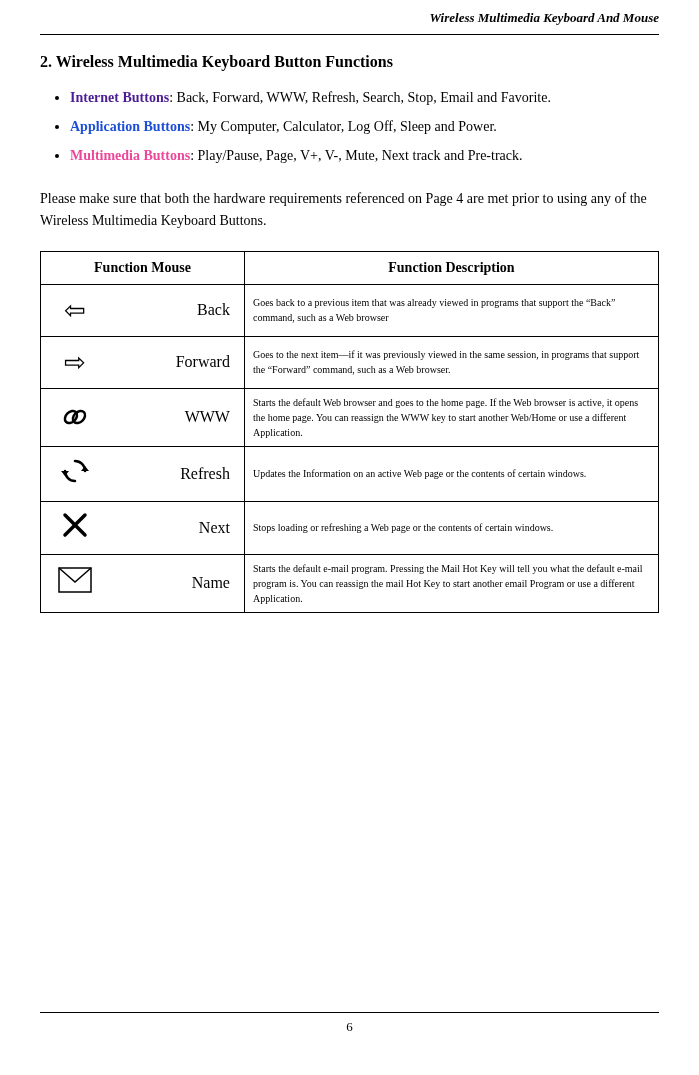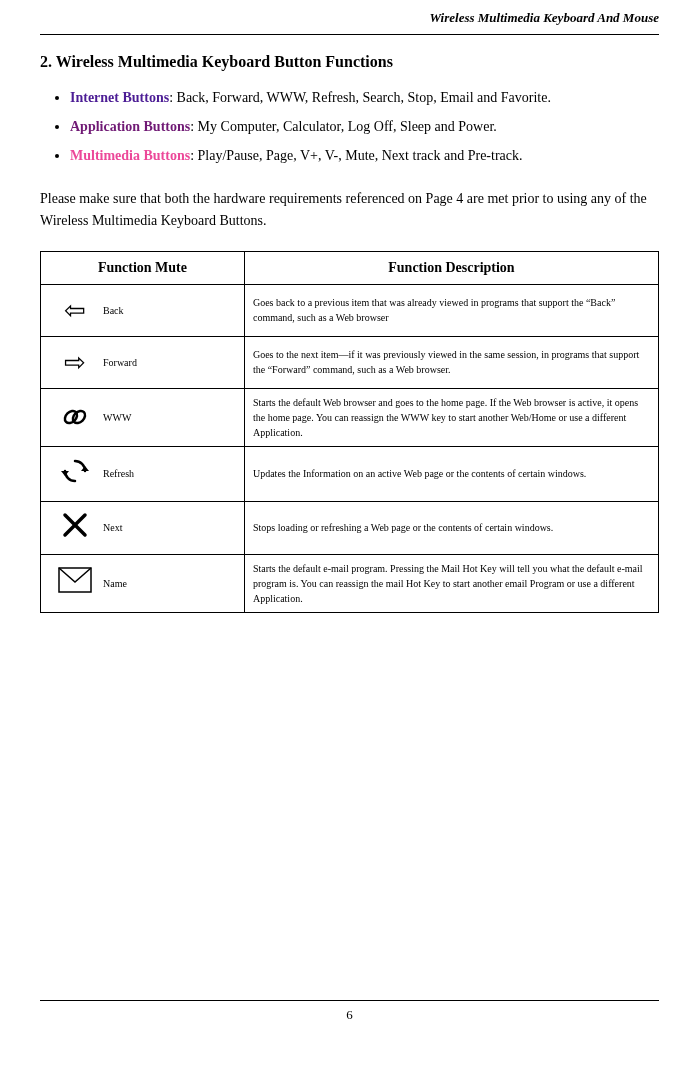--- a/index.html
+++ b/index.html
@@ -15,21 +15,21 @@
       color: #000;
       width: 699px;
       min-height: 1075px;
       padding: 0;
       position: relative;
     }
 
     .page-wrapper {
       width: 699px;
       min-height: 1075px;
-      padding: 10px 40px 52px 40px;
+      padding: 10px 40px 40px 40px;
       position: relative;
       display: flex;
       flex-direction: column;
     }
 
     .header {
       text-align: right;
       font-style: italic;
       font-weight: bold;
       font-size: 13px;
@@ -53,21 +53,21 @@
     .bullet-list li {
       margin-bottom: 8px;
       line-height: 1.5;
     }
 
     .colored-bold {
       font-weight: bold;
     }
 
     .internet-color { color: #4c1d95; }
-    .application-color { color: #701a75; }
+    .application-color { color: #1d4ed8; }
     .multimedia-color { color: #ec4899; }
 
     .intro-text {
       margin-bottom: 18px;
       line-height: 1.6;
     }
 
     
     .func-table {
       width: 100%;
@@ -119,22 +119,22 @@
 
     .row-icon {
       width: 40px;
       text-align: center;
       font-size: 22px;
       flex-shrink: 0;
     }
 
     .row-name {
       flex: 1;
-      text-align: left;
-      font-size: 10px;
+      text-align: right;
+      font-size: 16px;
     }
   </style>
 </head>
 <body>
 
 <div class="page-wrapper">
 
   <div class="header">
     <span>Wireless Multimedia Keyboard And Mouse</span>
   </div>
@@ -151,21 +151,21 @@
     <li>
       <span class="colored-bold multimedia-color">Multimedia Buttons</span><span>: Play/Pause, Page, V+, V-, Mute, Next track and Pre-track.</span>
     </li>
   </ul>
 
   <div class="intro-text">Please make sure that both the hardware requirements referenced on Page 4 are met prior to using any of the Wireless Multimedia Keyboard Buttons.</div>
 
   <table class="func-table">
     <thead>
       <tr>
-        <th>Function Mute</th>
+        <th>Function Mouse</th>
         <th>Function Description</th>
       </tr>
     </thead>
     <tbody id="table-body">
     <tr>
           <td>
             <div class="row-icon-name">
               <span class="row-icon" style="font-size: 26px;">⇦</span>
               <span class="row-name">Back</span>
             </div>

